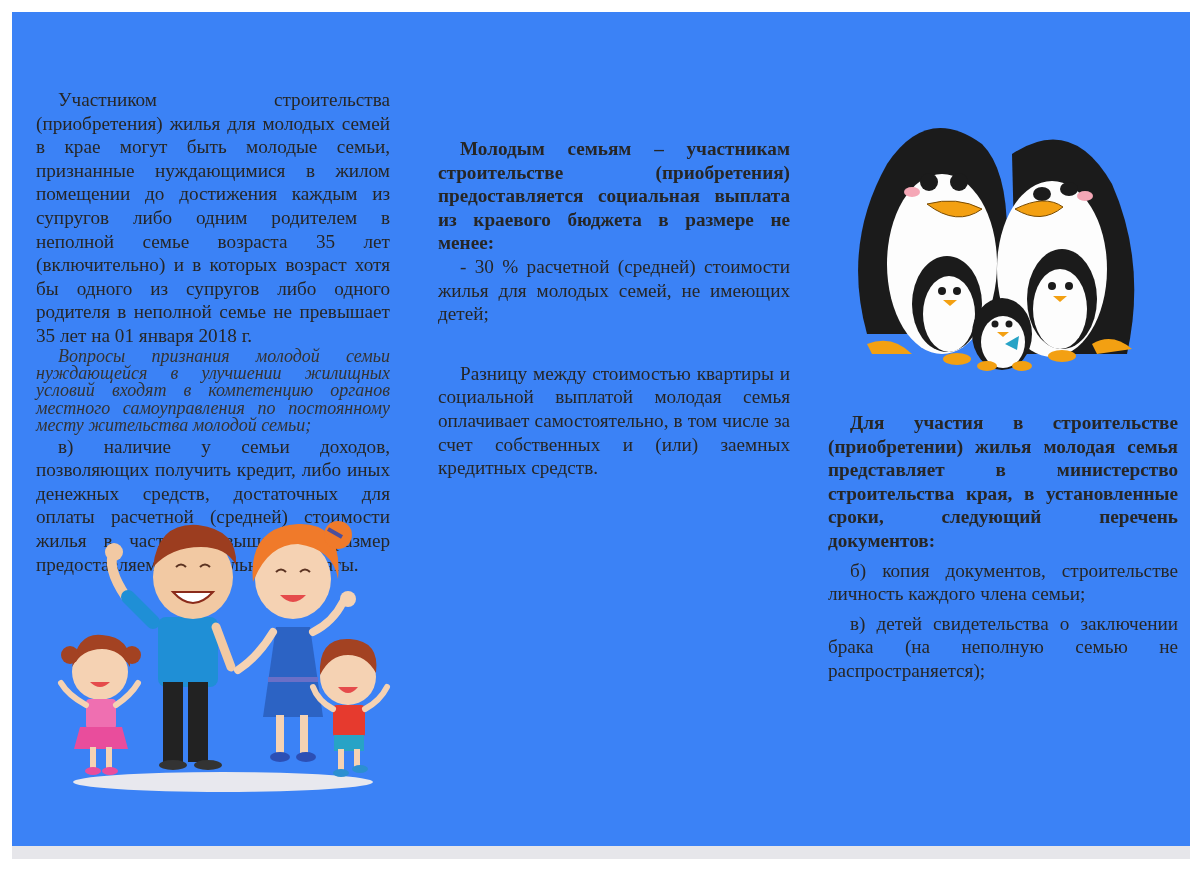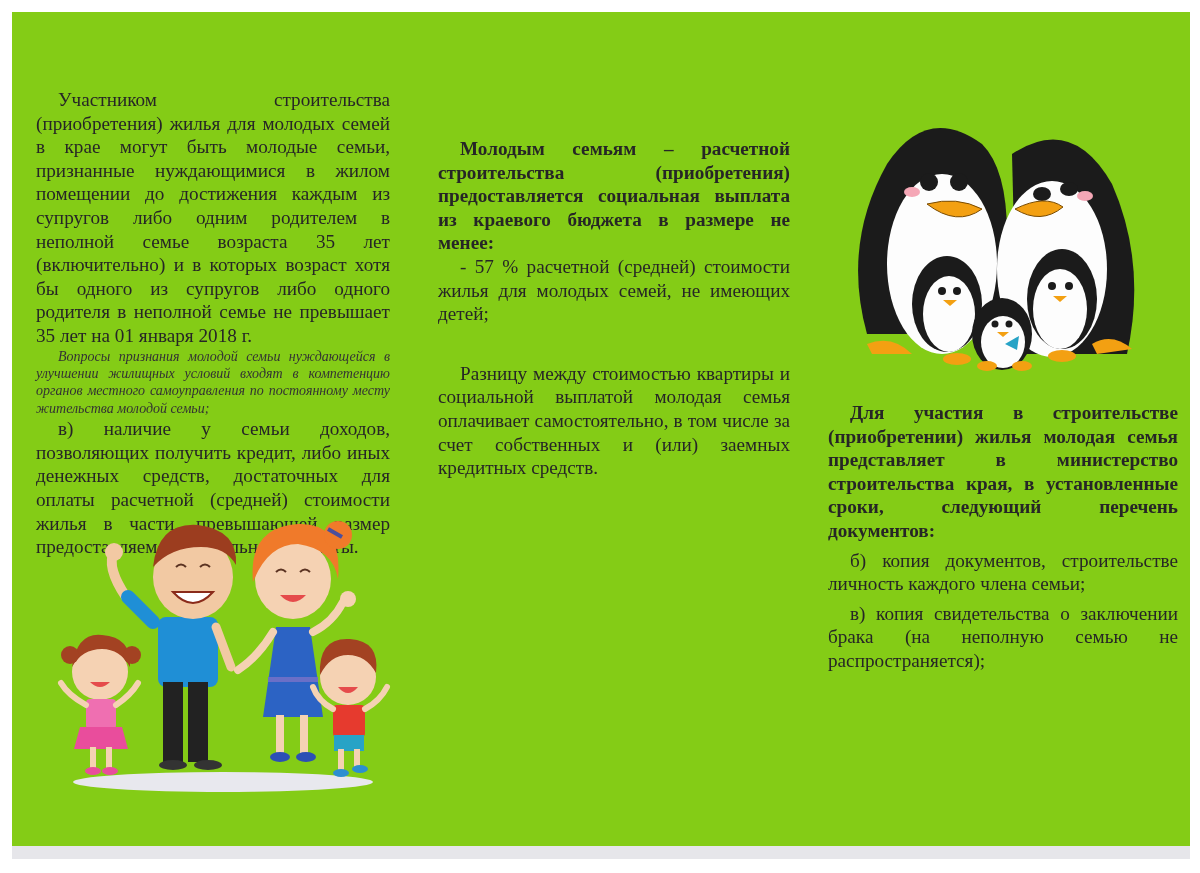--- a/index.html
+++ b/index.html
@@ -4,39 +4,39 @@
   <style>
     html, body { margin: 0; padding: 0; }
     body {
       width: 1200px; height: 873px; background: #ffffff;
       position: relative; overflow: hidden;
       font-family: "Liberation Serif", "DejaVu Serif", serif;
       color: #262626;
     }
     .sheet {
       position: absolute; left: 12px; top: 12px; width: 1178px; height: 846px;
-      background: #84cc16;
+      background: #3b82f6;
     }
     .bottom-strip {
       position: absolute; left: 12px; top: 846px; width: 1178px; height: 13px;
       background: #e6e6ea;
     }
     .col { position: absolute; top: 0; }
     .p {
       margin: 0; font-size: 19.2px; line-height: 23.6px;
       text-align: justify; text-indent: 22px;
       hyphens: manual;
     }
     .p.bold { font-weight: bold; }
-    .p.italic { font-style: italic; font-size: 14px; line-height: 17.4px; text-indent: 22px; color: #333; }
+    .p.italic { font-style: italic; font-size: 18px; line-height: 17.4px; text-indent: 22px; color: #333; }
     .gap { height: 12px; }
 
     #col1 { left: 24px; width: 354px; top: 76px; }
     #col2 { left: 426px; width: 352px; top: 125px; }
-    #col3 { left: 816px; width: 350px; top: 389px; }
+    #col3 { left: 816px; width: 350px; top: 399px; }
 
     .illus { position: absolute; }
     #family { left: 36px; top: 505px; width: 350px; height: 285px; }
     #penguins { left: 825px; top: 92px; width: 310px; height: 270px; }
   </style>
 </head>
 <body>
 
 <div class="sheet">
 
@@ -103,22 +103,22 @@
       <path d="M285 192 q-15 -8 -20 -22" stroke="#f5d2b3" stroke-width="6" fill="none" stroke-linecap="round"></path>
       <path d="M317 192 q15 -8 22 -22" stroke="#f5d2b3" stroke-width="6" fill="none" stroke-linecap="round"></path>
       <rect x="290" y="232" width="6" height="22" fill="#f5d2b3"></rect>
       <rect x="306" y="232" width="6" height="18" fill="#f5d2b3"></rect>
       <ellipse cx="293" cy="256" rx="8" ry="4" fill="#2c8fd0"></ellipse>
       <ellipse cx="312" cy="252" rx="8" ry="4" fill="#2c8fd0"></ellipse>
     </svg>
   </div>
 
   <div class="col" id="col2">
-    <p class="p bold">Молодым семьям – расчетной строительства (приобретения) предоставляется социальная выплата из краевого бюджета в размере не менее:</p>
-    <p class="p">- 57 % расчетной (средней) стоимости жилья для молодых семей, не имеющих детей;</p>
+    <p class="p bold">Молодым семьям – участникам строительстве (приобретения) предоставляется социальная выплата из краевого бюджета в размере не менее:</p>
+    <p class="p">- 30 % расчетной (средней) стоимости жилья для молодых семей, не имеющих детей;</p>
     <div class="gap"></div>
     <div class="gap"></div>
     <div class="gap"></div>
     <p class="p">Разницу между стоимостью квартиры и социальной выплатой молодая семья оплачивает самостоятельно, в том числе за счет собственных и (или) заемных кредитных средств.</p>
   </div>
 
   <div class="illus" id="penguins">
     <svg width="310" height="270" viewBox="0 0 310 270">
 
       <path d="M30 230 q-25 -90 20 -170 q40 -60 95 -20 q25 25 25 90 l-10 100 z" fill="#1b1b1b"></path>
@@ -161,18 +161,18 @@
       <ellipse cx="185" cy="262" rx="10" ry="5" fill="#f3a012"></ellipse>
       <ellipse cx="225" cy="252" rx="14" ry="6" fill="#f3a012"></ellipse>
     </svg>
   </div>
 
   <div class="col" id="col3">
     <p class="p bold">Для участия в строительстве (приобретении) жилья молодая семья представляет в министерство строительства края, в установленные сроки, следующий перечень документов:</p>
     <div class="gap" style="height:6px"></div>
     <p class="p">б) копия документов, строительстве личность каждого члена семьи;</p>
     <div class="gap" style="height:6px"></div>
-    <p class="p">в) копия свидетельства о заключении брака (на неполную семью не распространяется);</p>
+    <p class="p">в) детей свидетельства о заключении брака (на неполную семью не распространяется);</p>
     <div class="gap" style="height:6px"></div>
   </div>
 </div>
 
 <div class="bottom-strip"></div>
 
 </body></html>

